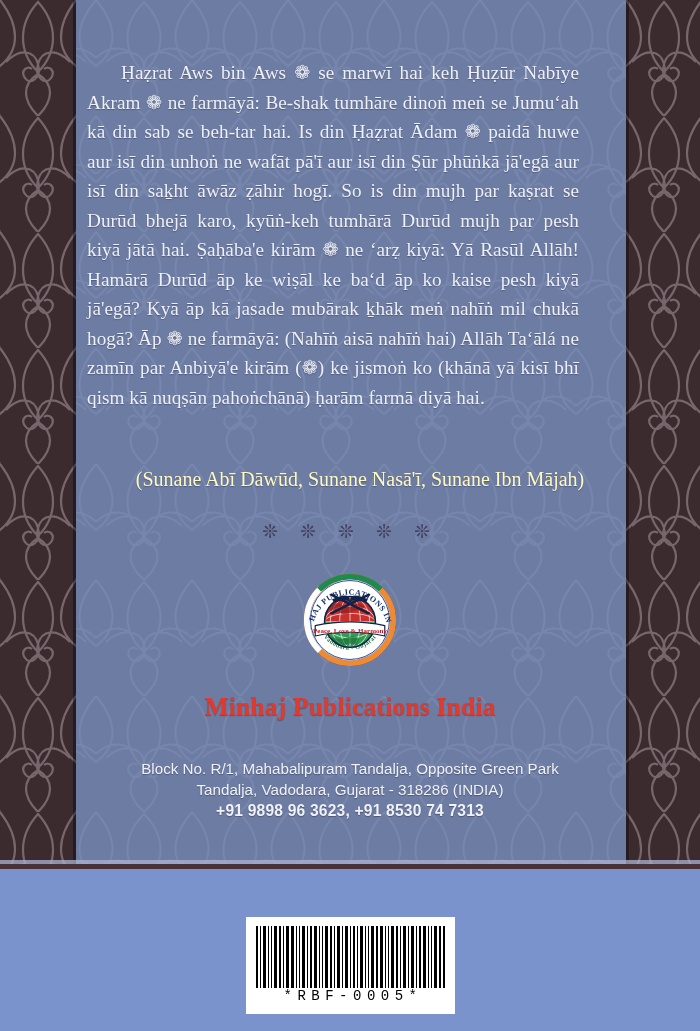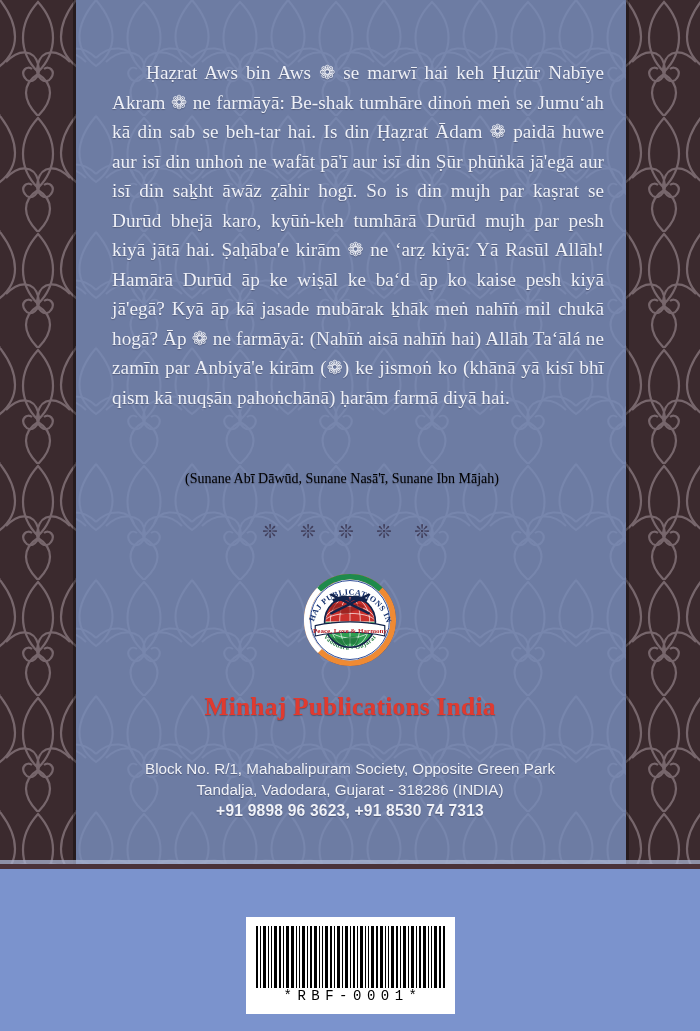--- a/index.html
+++ b/index.html
@@ -44,35 +44,35 @@
     position:absolute;left:0;bottom:0;width:700px;height:5px;
     background:#4a3239;
   }
   #cover-bottom-hi{
     position:absolute;left:0;bottom:5px;width:700px;height:4px;
     background:#aab3d0;opacity:.75;
   }
 
   
   #hadith{
-    position:absolute;left:112px;top:58px;width:492px;
+    position:absolute;left:87px;top:58px;width:492px;
     color:#eef0f7;
     font-size:19.2px;
     line-height:29.5px;
     text-align:justify;
     text-justify:inter-word;
     letter-spacing:.05px;
     text-shadow:0 1px 1px rgba(30,30,50,.35);
   }
   #hadith .indent{display:inline-block;width:34px;}
 
   #source{
-    position:absolute;left:96px;top:466px;width:492px;
-    color:#000000;
-    font-size:14px;
+    position:absolute;left:114px;top:466px;width:492px;
+    color:#fef9c3;
+    font-size:20px;
     line-height:26px;
     text-align:center;
     text-shadow:0 1px 1px rgba(30,30,50,.35);
   }
 
   
   #ornaments{
     position:absolute;left:0;top:520px;width:700px;
     text-align:center;
     font-size:19px;
@@ -244,21 +244,21 @@
 
     <path d="M62,56 q38,-18 38,4 q0,-22 38,-4 l-4,8 q-34,-14 -34,4 q0,-18 -34,-4 Z" fill="#11224a"></path>
 
     <path d="M26,112 q74,-16 148,0 l0,22 q-74,-16 -148,0 Z" fill="#ffffff" stroke="#11224a" stroke-width="2.5"></path>
     <text x="100" y="128" text-anchor="middle" font-family="Liberation Serif, serif" font-size="15" font-weight="bold" fill="#b8232a">Peace, Love &amp; Harmony</text>
   </svg>
 
   <div id="publisher">Minhaj Publications India</div>
 
   <div id="address">
-    <div>Block No. R/1, Mahabalipuram Society, Opposite Green Park</div>
+    <div>Block No. R/1, Mahabalipuram Tandalja, Opposite Green Park</div>
     <div>Tandalja, Vadodara, Gujarat  - 318286  (INDIA)</div>
     <div class="phone">+91 9898 96 3623, +91 8530 74 7313</div>
   </div>
 
 
   <div id="cover-bottom-hi"></div>
   <div id="cover-bottom-rule"></div>
 </div>
 
 <div id="barcode-wrap">
@@ -308,14 +308,14 @@
         <rect x="160" y="0" width="1" height="62"></rect>
       <rect x="163" y="0" width="2" height="62"></rect>
         <rect x="167" y="0" width="3" height="62"></rect>
       <rect x="172" y="0" width="1" height="62"></rect>
         <rect x="175" y="0" width="1" height="62"></rect>
       <rect x="178" y="0" width="3" height="62"></rect>
         <rect x="183" y="0" width="2" height="62"></rect>
       <rect x="187" y="0" width="2" height="62"></rect>
     </g>
   </svg>
-  <div id="barcode-text">*RBF-0001*</div>
+  <div id="barcode-text">*RBF-0005*</div>
 </div>
 
 </body></html>

